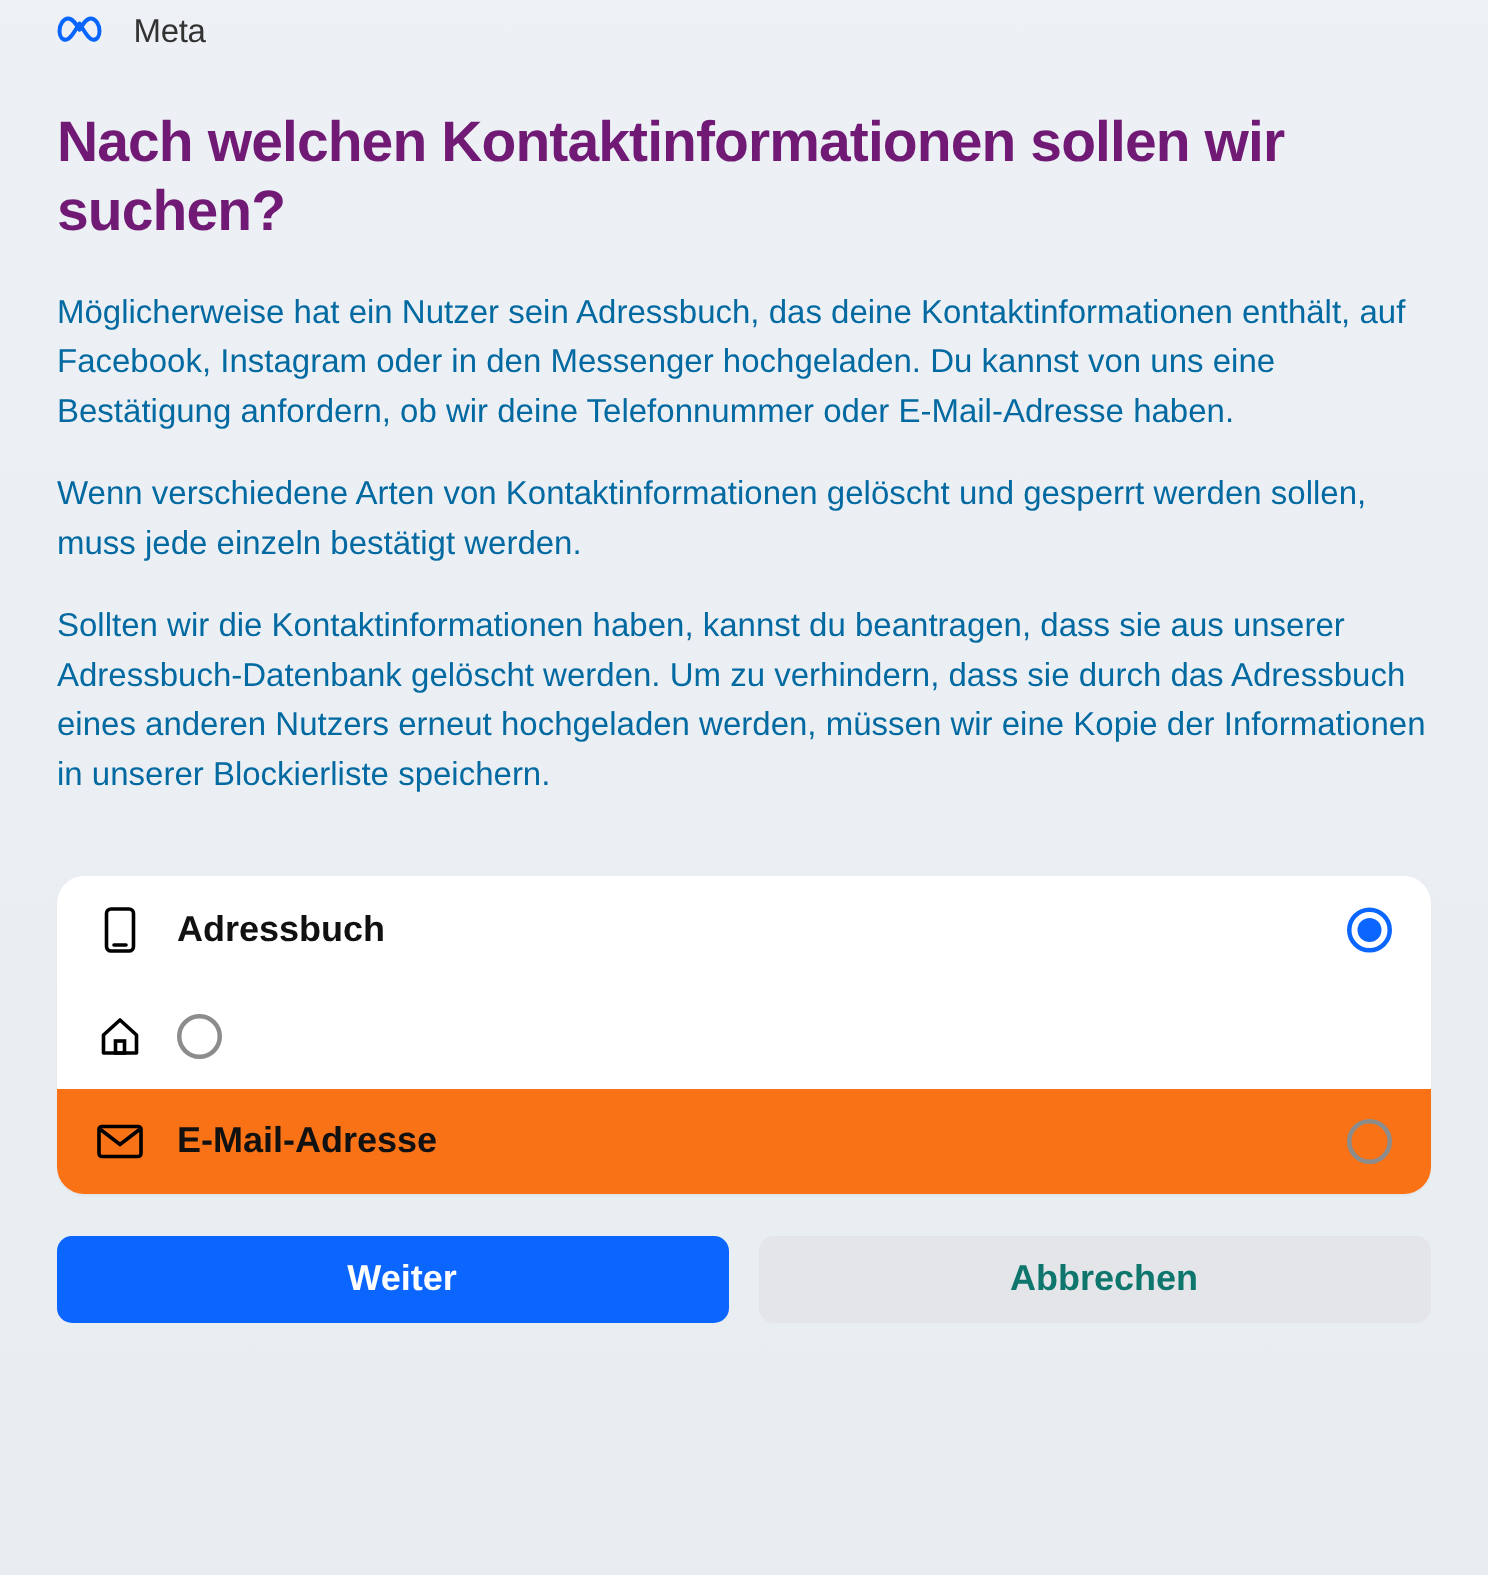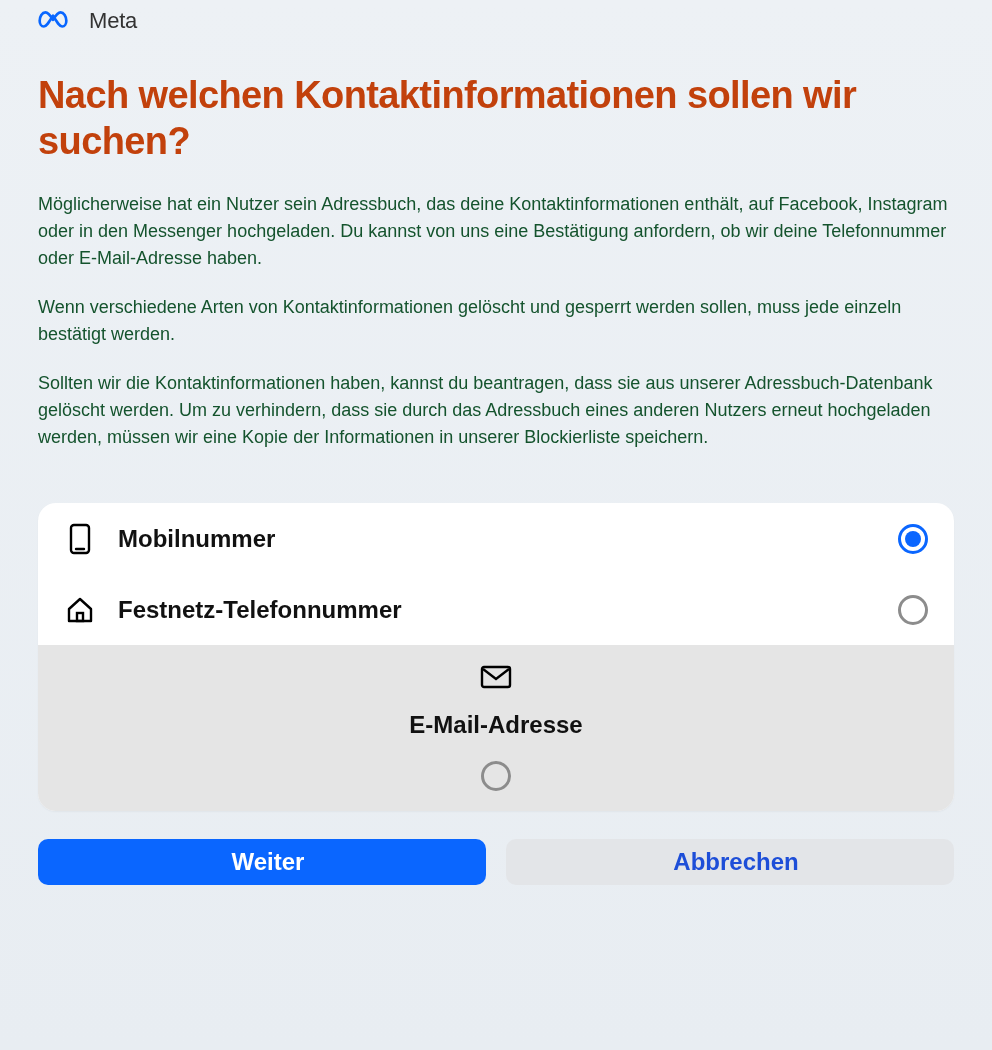--- a/index.html
+++ b/index.html
@@ -25,45 +25,44 @@
     font-weight: 500;
     color: #333;
     letter-spacing: -0.2px;
   }
   .heading {
     font-size: 38px;
     font-weight: 800;
     line-height: 1.22;
     letter-spacing: -0.6px;
     margin-bottom: 26px;
-    color: #c2410c;
+    color: #701a75;
   }
   .body-text p {
-    font-size: 18px;
+    font-size: 22px;
     line-height: 1.5;
-    color: #14532d;
+    color: #0369a1;
     margin-bottom: 22px;
   }
   .options-card {
     margin-top: 52px;
     background: #fff;
     border-radius: 18px;
     overflow: hidden;
     box-shadow: 0 1px 2px rgba(0,0,0,0.04);
   }
   .option-row {
     display: flex;
     align-items: center;
     padding: 20px 26px 20px 26px;
     gap: 22px;
     cursor: pointer;
   }
   .option-row.alt {
-    background: #e5e5e5;
-    flex-direction: column;
+    background: #f97316;
   }
   .option-label {
     flex: 1;
     font-size: 24px;
     font-weight: 600;
     color: #111;
   }
   .opt-icon {
     width: 32px;
     display: flex;
@@ -89,38 +88,38 @@
     border-radius: 50%;
     background: #0a66ff;
   }
   .button-row {
     display: flex;
     gap: 20px;
     margin-top: 28px;
   }
   .btn {
     flex: 1;
-    height: 46px;
+    height: 58px;
     border: none;
     border-radius: 10px;
     font-size: 24px;
     font-weight: 700;
     cursor: pointer;
     display: flex;
     align-items: center;
     justify-content: center;
     padding-left: 12px;
   }
   .btn-primary {
     background: #0a66ff;
     color: #fff;
   }
   .btn-secondary {
     background: #e3e5e8;
-    color: #1d4ed8;
+    color: #0f766e;
     text-align: center;
   }
 </style>
 </head>
 <body>
 
 <div class="page">
 
   <div class="brand">
     <span>
@@ -141,32 +140,31 @@
 
   <div class="options-card">
 
     <div class="option-row">
       <span class="opt-icon">
         <svg width="22" height="32" viewBox="0 0 22 32">
           <rect x="2" y="2" width="18" height="28" rx="3" ry="3" fill="none" stroke="#000" stroke-width="2.4"></rect>
           <line x1="7" y1="26" x2="15" y2="26" stroke="#000" stroke-width="2.4" stroke-linecap="round"></line>
         </svg>
       </span>
-      <span class="option-label">Mobilnummer</span>
+      <span class="option-label">Adressbuch</span>
       <span class="radio selected"></span>
     </div>
 
     <div class="option-row">
       <span class="opt-icon">
         <svg width="30" height="30" viewBox="0 0 30 30">
           <path d="M4 14 L15 4 L26 14 L26 26 L4 26 Z" fill="none" stroke="#000" stroke-width="2.4" stroke-linejoin="round"></path>
           <rect x="12" y="18" width="6" height="8" fill="none" stroke="#000" stroke-width="2.4"></rect>
         </svg>
       </span>
-      <span class="option-label">Festnetz-Telefonnummer</span>
       <span class="radio"></span>
     </div>
 
     <div class="option-row alt">
       <span class="opt-icon">
         <svg width="32" height="24" viewBox="0 0 32 24">
           <rect x="2" y="2" width="28" height="20" rx="2" fill="none" stroke="#000" stroke-width="2.4"></rect>
           <path d="M3 4 L16 14 L29 4" fill="none" stroke="#000" stroke-width="2.4"></path>
         </svg>
       </span>

